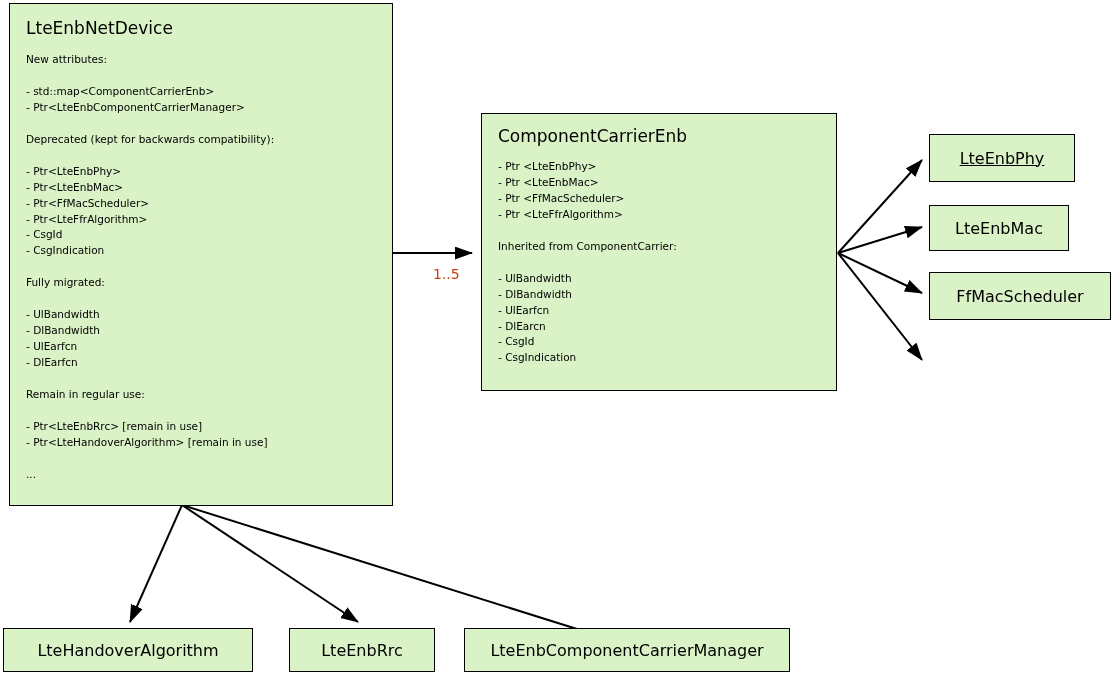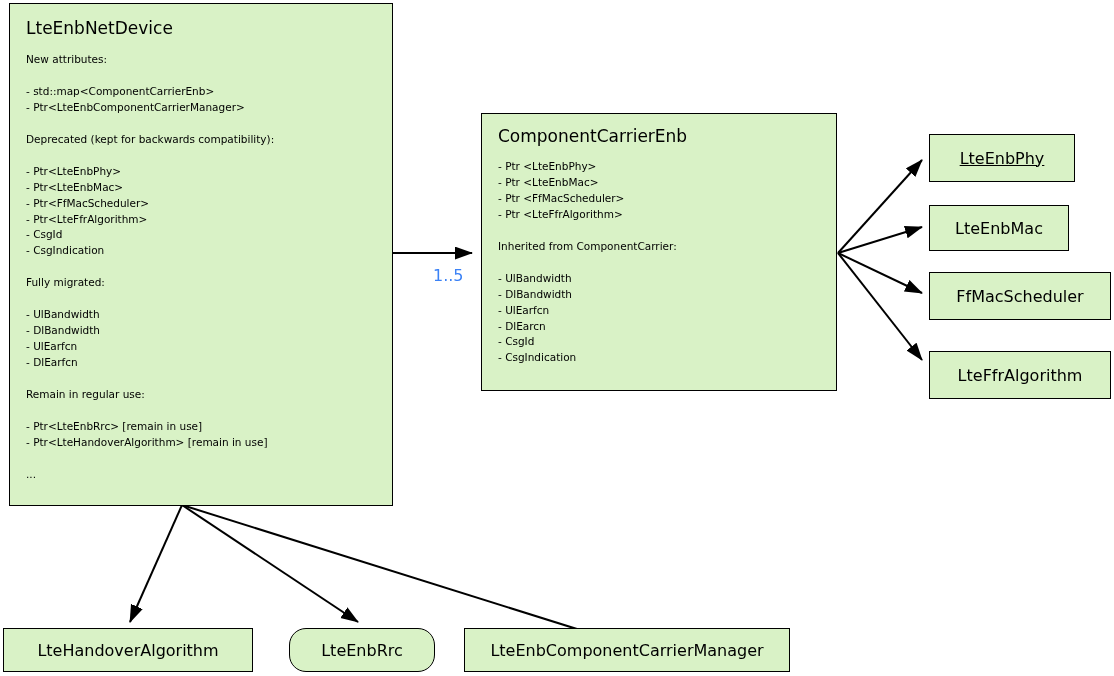--- a/index.html
+++ b/index.html
@@ -44,22 +44,22 @@
     position: absolute;
     left: 0;
     top: 0;
     width: 1114px;
     height: 676px;
     overflow: visible;
     pointer-events: none;
   }
   .edge-label {
     position: absolute;
-    font-size: 16px;
-    color: #3b82f6;
+    font-size: 14px;
+    color: #c2410c;
     white-space: pre;
   }
 </style>
 </head>
 <body>
 
 <div id="canvas">
 
   <svg class="edges" viewBox="0 0 1114 676">
     <defs>
@@ -132,27 +132,24 @@
 
   <div class="box small-box" style="left:929px; top:134px; width:146px; height:48px;text-decoration:underline;">
     <div class="box-title">LteEnbPhy</div>
   </div>
   <div class="box small-box" style="left:929px; top:205px; width:140px; height:46px;text-align:right;">
     <div class="box-title">LteEnbMac</div>
   </div>
   <div class="box small-box" style="left:929px; top:272px; width:182px; height:48px;">
     <div class="box-title">FfMacScheduler</div>
   </div>
-  <div class="box small-box" style="left:929px; top:351px; width:182px; height:48px;">
-    <div class="box-title">LteFfrAlgorithm</div>
-  </div>
 
   <div class="box small-box" style="left:3px; top:628px; width:250px; height:44px;">
     <div class="box-title">LteHandoverAlgorithm</div>
   </div>
-  <div class="box small-box" style="left:289px; top:628px; width:146px; height:44px;border-radius:17px;">
+  <div class="box small-box" style="left:289px; top:628px; width:146px; height:44px;">
     <div class="box-title">LteEnbRrc</div>
   </div>
   <div class="box small-box" style="left:464px; top:628px; width:326px; height:44px;">
     <div class="box-title">LteEnbComponentCarrierManager</div>
   </div>
 
 </div>
 
 </body></html>

